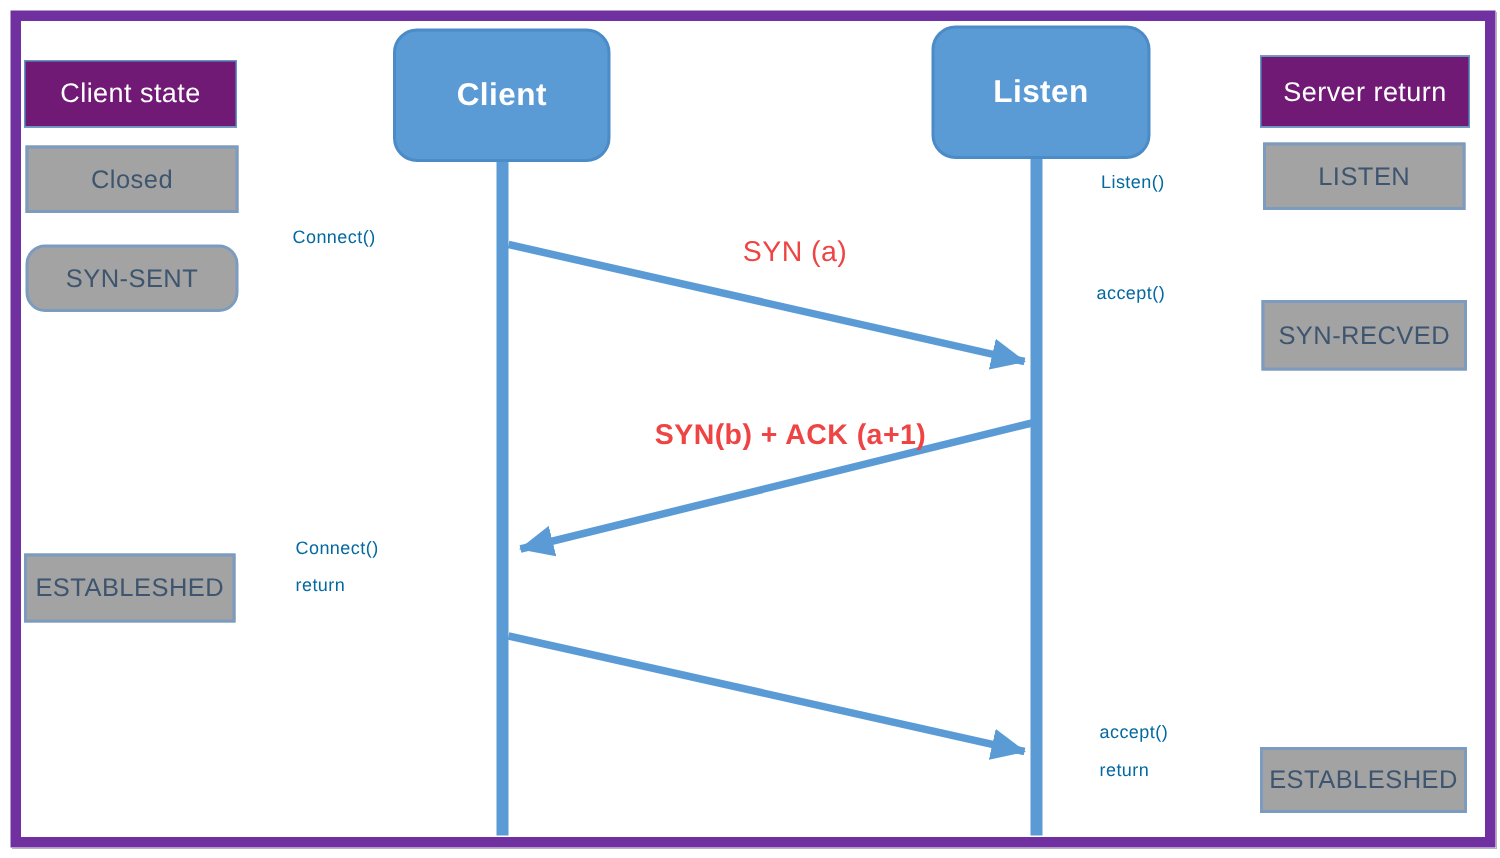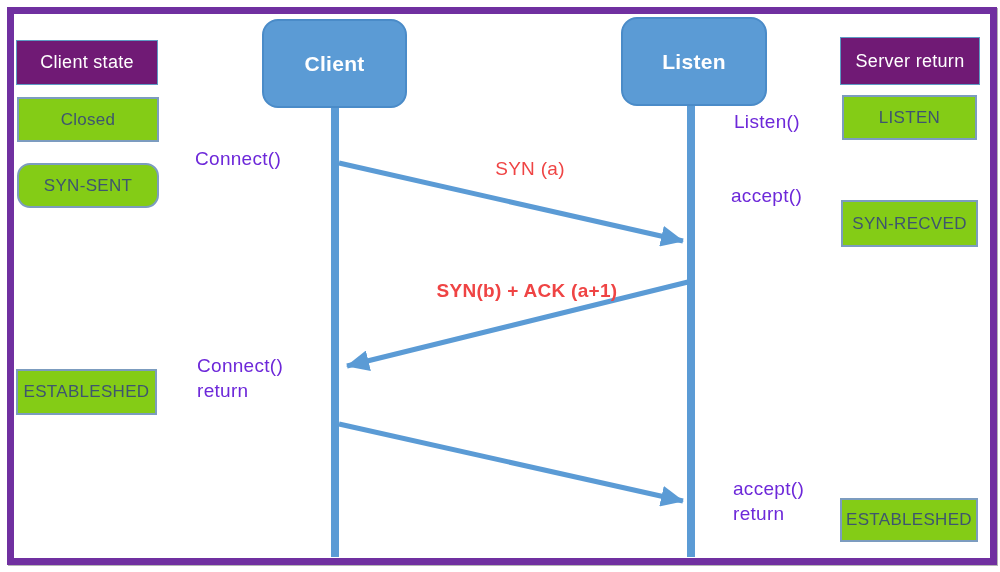--- a/index.html
+++ b/index.html
@@ -23,42 +23,42 @@
     position: absolute;
     background: #701a75;
     border: 1px solid #5d9bc4;
     color: #ffffff;
     font-size: 18px;
     display: flex; align-items: center; justify-content: center;
     letter-spacing: .3px;
   }
   .statebox {
     position: absolute;
-    background: #84cc16;
+    background: #a3a3a3;
     border: 2px solid #7C9CBF;
     color: #3E556F;
     font-size: 17px;
     display: flex; align-items: center; justify-content: center;
     letter-spacing: .3px;
   }
   .actor {
     position: absolute;
     background: #5B9BD5;
     border: 2px solid #4A8BC8;
     border-radius: 16px;
     color: #ffffff;
     font-size: 21px;
     font-weight: bold;
     display: flex; align-items: center; justify-content: center;
     letter-spacing: .3px;
   }
   .lbl {
     position: absolute;
-    color: #6d28d9;
-    font-size: 19px;
+    color: #0369a1;
+    font-size: 12px;
     line-height: 25px;
     letter-spacing: .3px;
     white-space: nowrap;
   }
   .mlabel {
     position: absolute;
     width: 200px;
     text-align: center;
     color: #ef4444;
     font-size: 19px;

